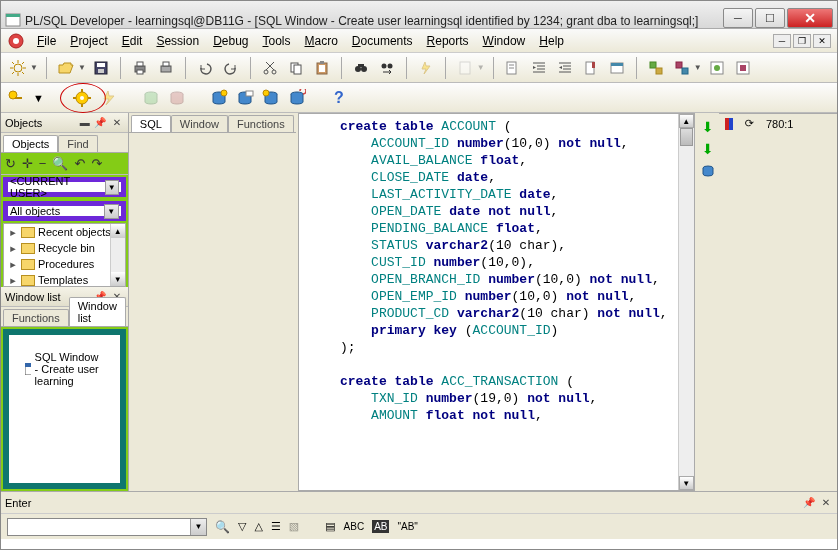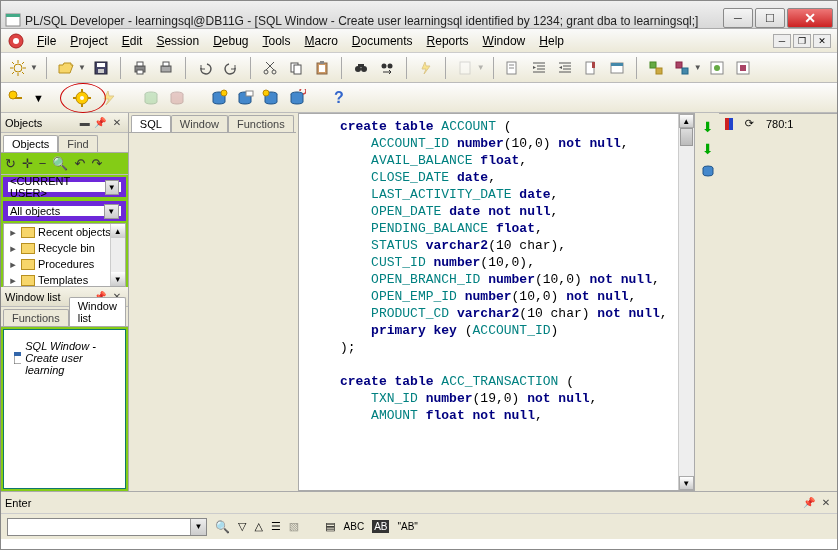--- a/index.html
+++ b/index.html
@@ -408,21 +408,21 @@
       <div class="hbtns">
         <div class="hbtn">▬</div>
         <div class="hbtn">📌</div>
         <div class="hbtn">✕</div>
       </div>
     </div>
     <div class="subtabs">
       <div class="subtab inactive">Functions</div>
       <div class="subtab">Window list</div>
     </div>
-    <div style="flex:1; background:#fff; border:1px solid #0f766e; margin:2px; padding:10px;font-style:italic;">
+    <div style="flex:1; background:#fff; border:6px solid #0f766e; margin:2px; padding:16px;">
       <div style="display:flex; align-items:center; gap:4px;">
         <svg width="14" height="12">
             <rect width="14" height="12" fill="#fff" stroke="#555"></rect>
             <rect width="14" height="4" fill="#36a"></rect>
           </svg>
         <span>SQL Window - Create user learning</span>
       </div>
     </div>
   </div>
 

